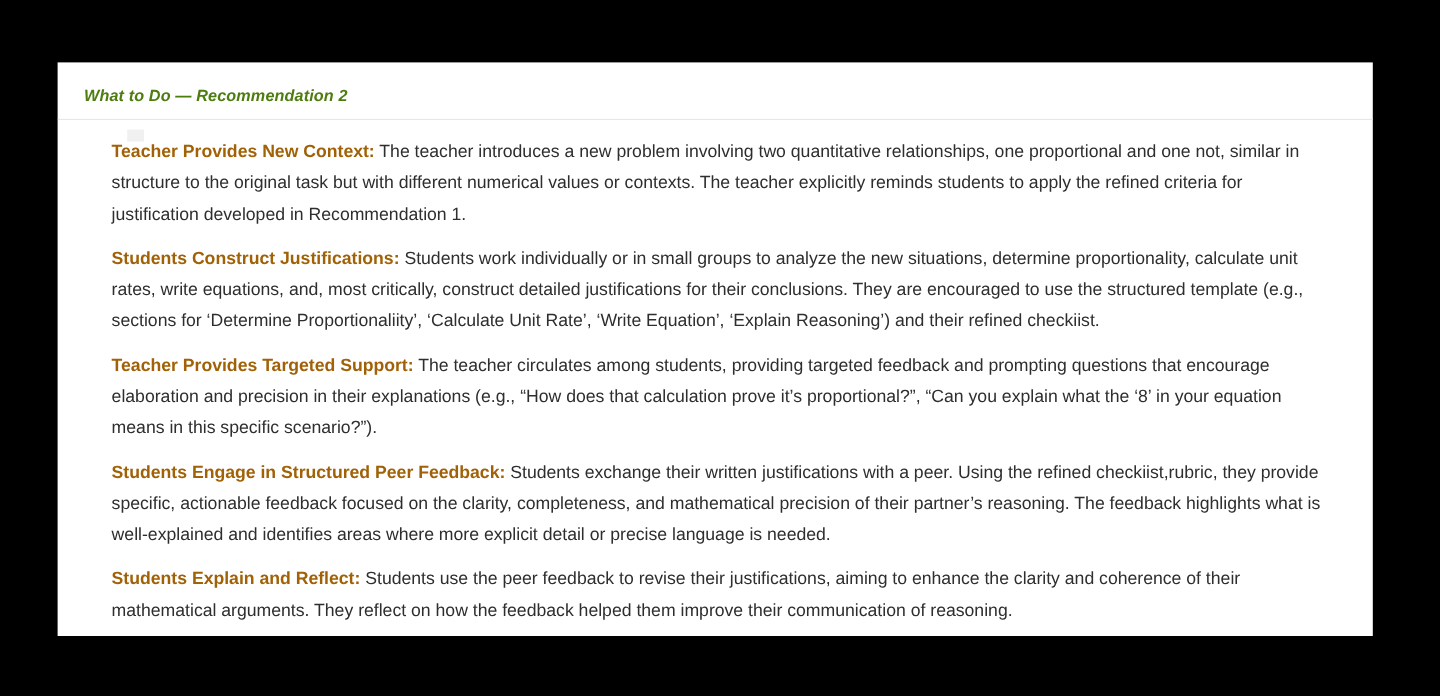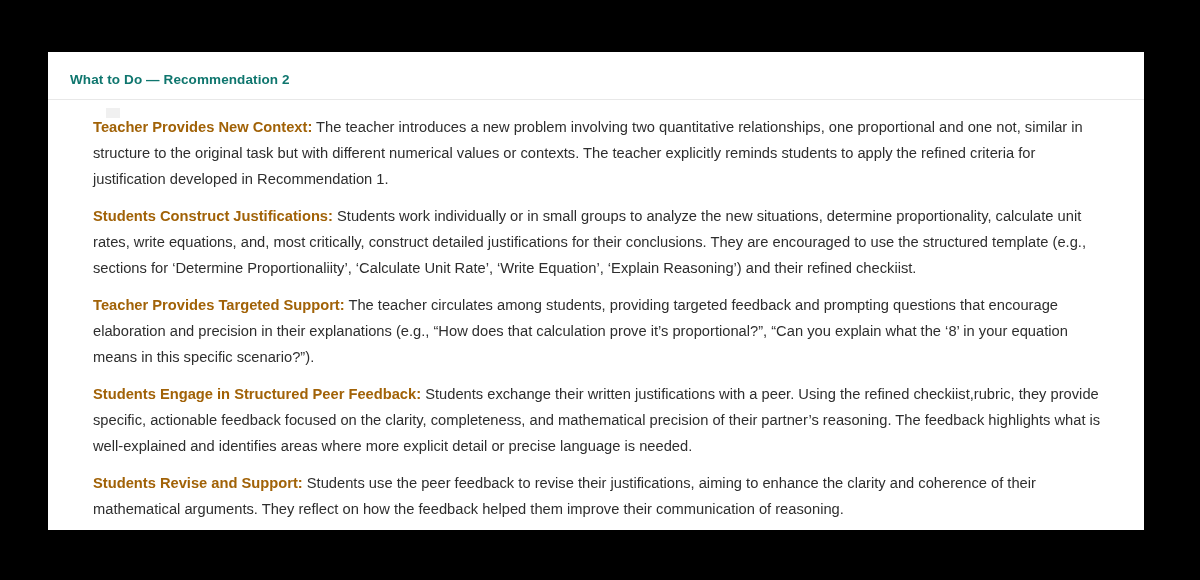--- a/index.html
+++ b/index.html
@@ -29,22 +29,23 @@
     box-sizing: border-box;
     overflow: hidden;
   }
   .card-header {
     padding: 20px 22px 12px 22px;
     border-bottom: 1px solid #e8e8e8;
   }
   .card-title {
     font-size: 13.5px;
     font-weight: bold;
-    color: #0f766e;
+    color: #4d7c0f;
     letter-spacing: 0.1px;
+    font-style: italic;
   }
   .card-body {
     padding: 14px 40px 18px 45px;
   }
   .para {
     margin: 0 0 11px 0;
     font-size: 14.7px;
     line-height: 26px;
     color: #2e2e2e;
     text-align: left;
@@ -74,16 +75,16 @@
   <div class="card">
     <div class="corner-nub"></div>
     <div class="card-header">
       <div class="card-title">What to Do — Recommendation 2</div>
     </div>
     <div class="card-body" id="card-body">
         <p class="para"><span class="lead">Teacher Provides New Context:</span><span> The teacher introduces a new problem involving two quantitative relationships, one proportional and one not, similar in structure to the original task but with different numerical values or contexts. The teacher explicitly reminds students to apply the refined criteria for justification developed in Recommendation 1.</span></p>
         <p class="para"><span class="lead">Students Construct Justifications:</span><span> Students work individually or in small groups to analyze the new situations, determine proportionality, calculate unit rates, write equations, and, most critically, construct detailed justifications for their conclusions. They are encouraged to use the structured template (e.g., sections for ‘Determine Proportionaliity’, ‘Calculate Unit Rate’, ‘Write Equation’, ‘Explain Reasoning’) and their refined checkiist.</span></p>
         <p class="para"><span class="lead">Teacher Provides Targeted Support:</span><span> The teacher circulates among students, providing targeted feedback and prompting questions that encourage elaboration and precision in their explanations (e.g., “How does that calculation </span><span class="em">prove</span><span> it’s proportional?”, “Can you explain what the ‘8’ in your equation </span><span class="em">means</span><span> in this specific scenario?”).</span></p>
         <p class="para"><span class="lead">Students Engage in Structured Peer Feedback:</span><span> Students exchange their written justifications with a peer. Using the refined checkiist,rubric, they provide specific, actionable feedback focused on the clarity, completeness, and mathematical precision of their partner’s reasoning. The feedback highlights what is well-explained and identifies areas where more explicit detail or precise language is needed.</span></p>
-        <p class="para"><span class="lead">Students Revise and Support:</span><span> Students use the peer feedback to revise their justifications, aiming to enhance the clarity and coherence of their mathematical arguments. They reflect on how the feedback helped them improve their communication of reasoning.</span></p>
+        <p class="para"><span class="lead">Students Explain and Reflect:</span><span> Students use the peer feedback to revise their justifications, aiming to enhance the clarity and coherence of their mathematical arguments. They reflect on how the feedback helped them improve their communication of reasoning.</span></p>
       </div>
   </div>
 </div>
 
 </body></html>

